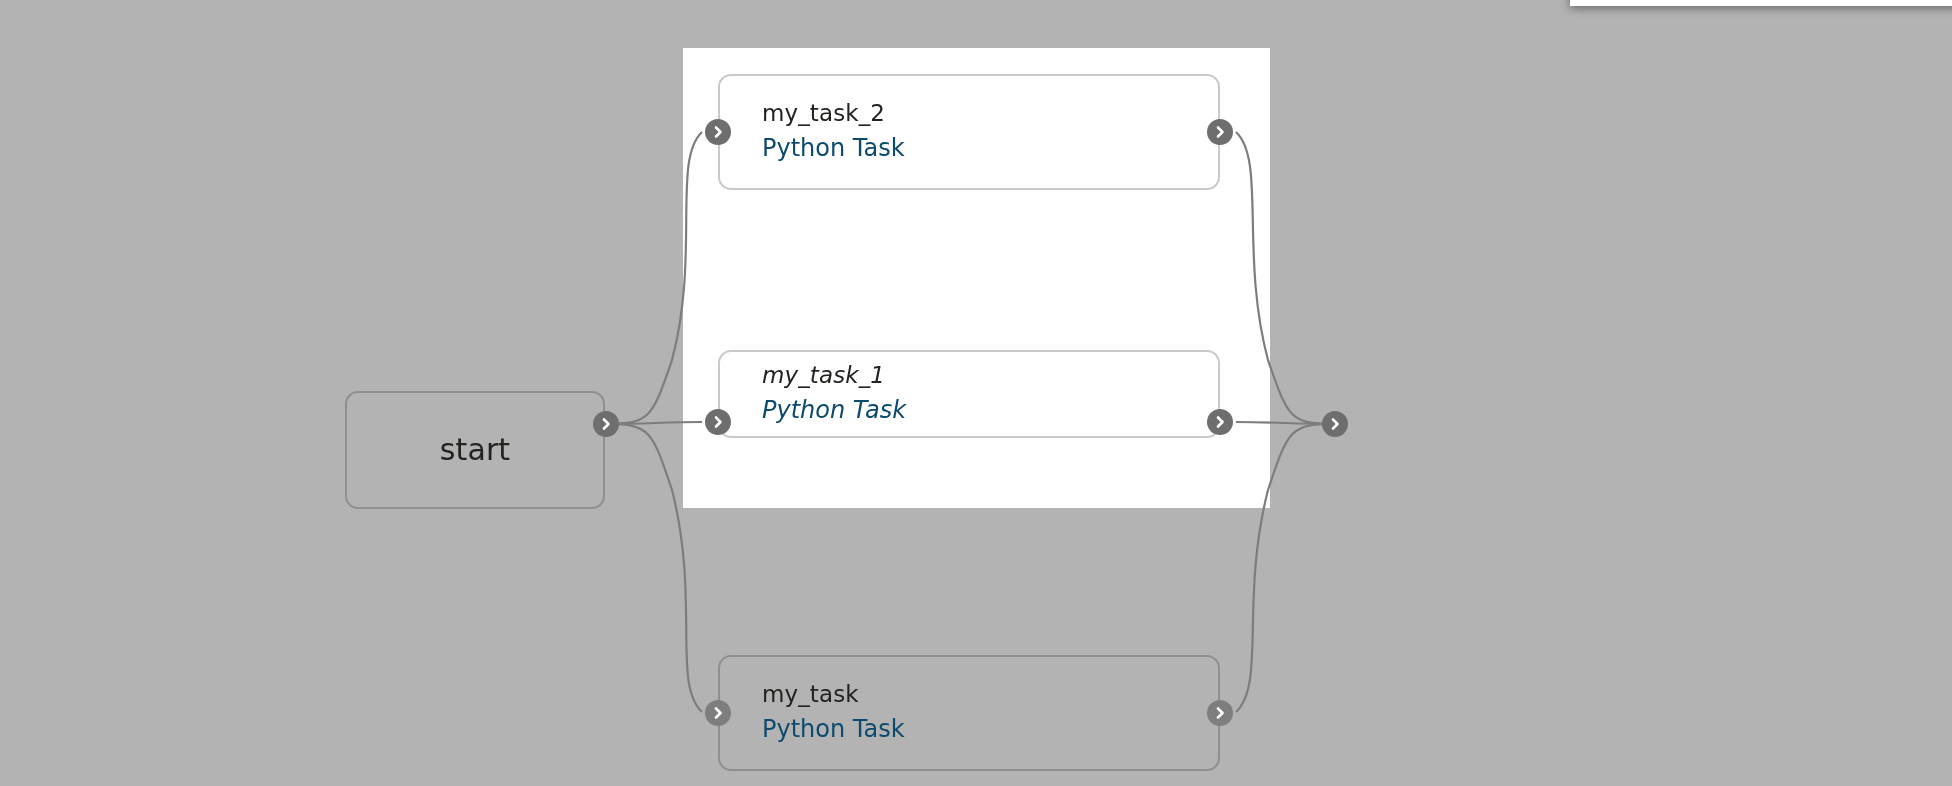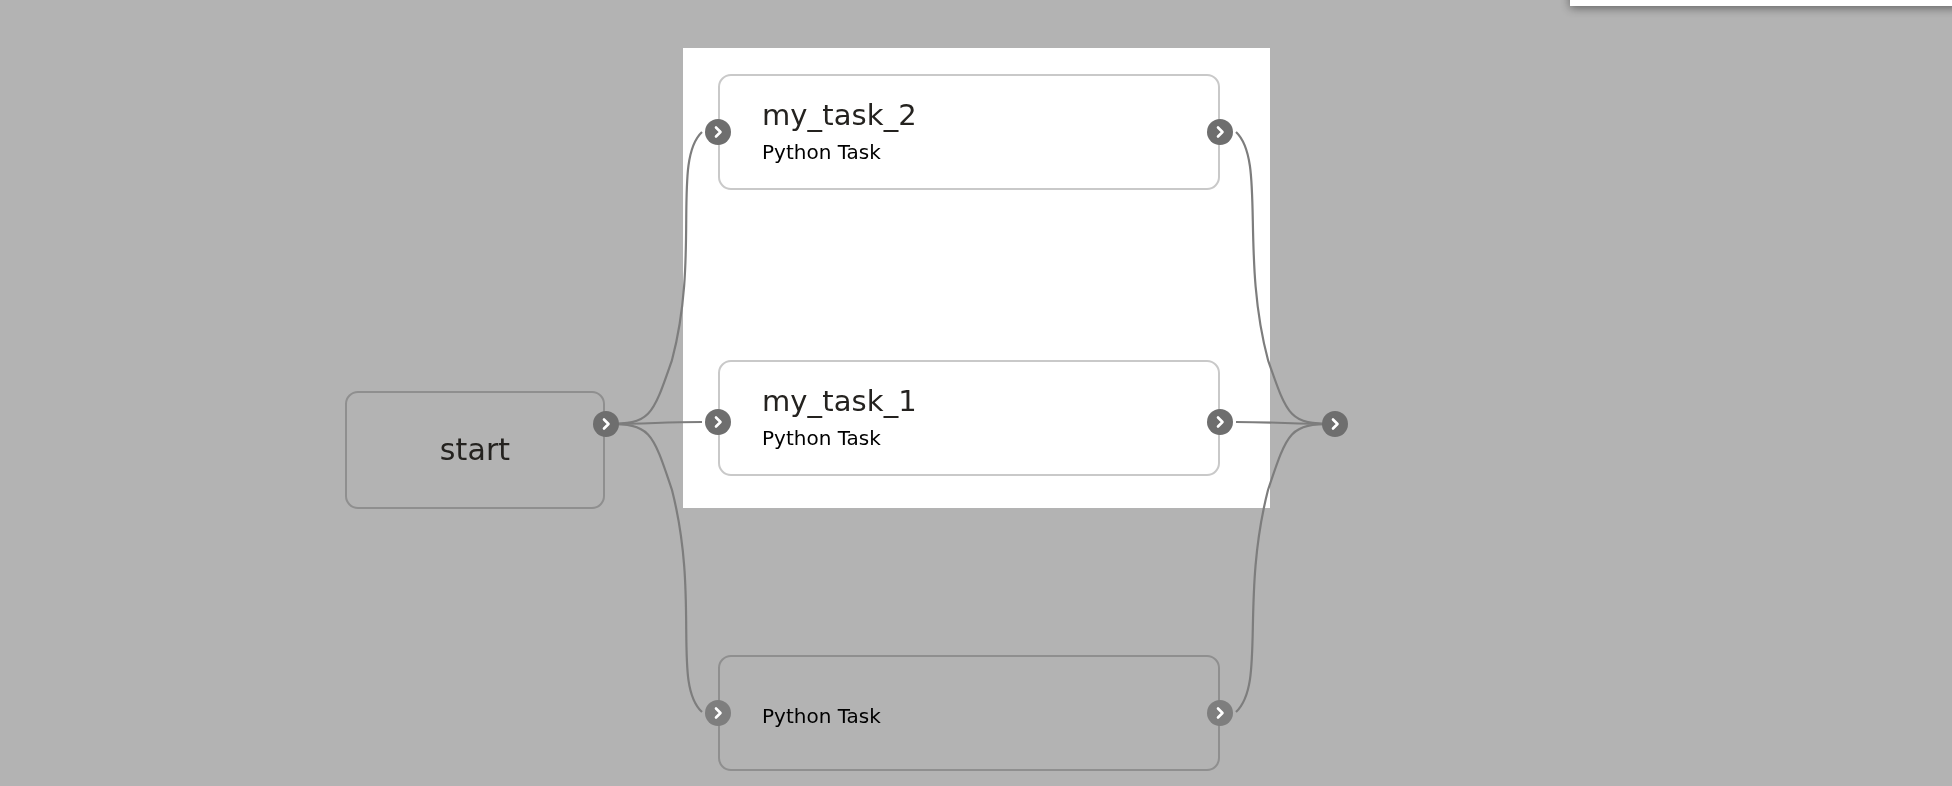--- a/index.html
+++ b/index.html
@@ -68,32 +68,32 @@
   }
   .node.task {
     border-color: #c9c9c9;
     padding-left: 42px;
   }
   .node.task.dimmed {
     border-color: #8f8f8f;
   }
 
   .node-title {
-    font-size: 29px;
+    font-size: 23px;
     color: #24221f;
     line-height: 1.15;
     letter-spacing: 0.1px;
     white-space: nowrap;
   }
   .node.terminal .node-title {
     font-size: 30px;
   }
   .node-subtitle {
-    font-size: 20px;
-    color: #000000;
+    font-size: 24px;
+    color: #0c4a6e;
     line-height: 1.3;
     margin-top: 6px;
     white-space: nowrap;
   }
 
   
   .handle {
     position: absolute;
     width: 26px;
     height: 26px;
@@ -159,36 +159,37 @@
     <svg width="14" height="14" viewBox="0 0 14 14">
       <polyline class="chev" points="5,2.5 9.5,7 5,11.5"></polyline>
     </svg>
   </div>
   <div class="handle" style="left:1207px; top:119px;">
     <svg width="14" height="14" viewBox="0 0 14 14">
       <polyline class="chev" points="5,2.5 9.5,7 5,11.5"></polyline>
     </svg>
   </div>
 
-  <div class="node task" style="left:718px; top:360px; width:502px; height:116px;">
+  <div class="node task" style="left:718px; top:350px; width:502px; height:88px;font-style:italic;">
     <span class="node-title">my_task_1</span>
     <span class="node-subtitle">Python Task</span>
   </div>
   <div class="handle" style="left:705px; top:409px;">
     <svg width="14" height="14" viewBox="0 0 14 14">
       <polyline class="chev" points="5,2.5 9.5,7 5,11.5"></polyline>
     </svg>
   </div>
   <div class="handle" style="left:1207px; top:409px;">
     <svg width="14" height="14" viewBox="0 0 14 14">
       <polyline class="chev" points="5,2.5 9.5,7 5,11.5"></polyline>
     </svg>
   </div>
 
   <div class="node task dimmed" style="left:718px; top:655px; width:502px; height:116px;">
+    <span class="node-title">my_task</span>
     <span class="node-subtitle">Python Task</span>
   </div>
   <div class="handle dim" style="left:705px; top:700px;">
     <svg width="14" height="14" viewBox="0 0 14 14">
       <polyline class="chev" points="5,2.5 9.5,7 5,11.5"></polyline>
     </svg>
   </div>
   <div class="handle dim" style="left:1207px; top:700px;">
     <svg width="14" height="14" viewBox="0 0 14 14">
       <polyline class="chev" points="5,2.5 9.5,7 5,11.5"></polyline>

